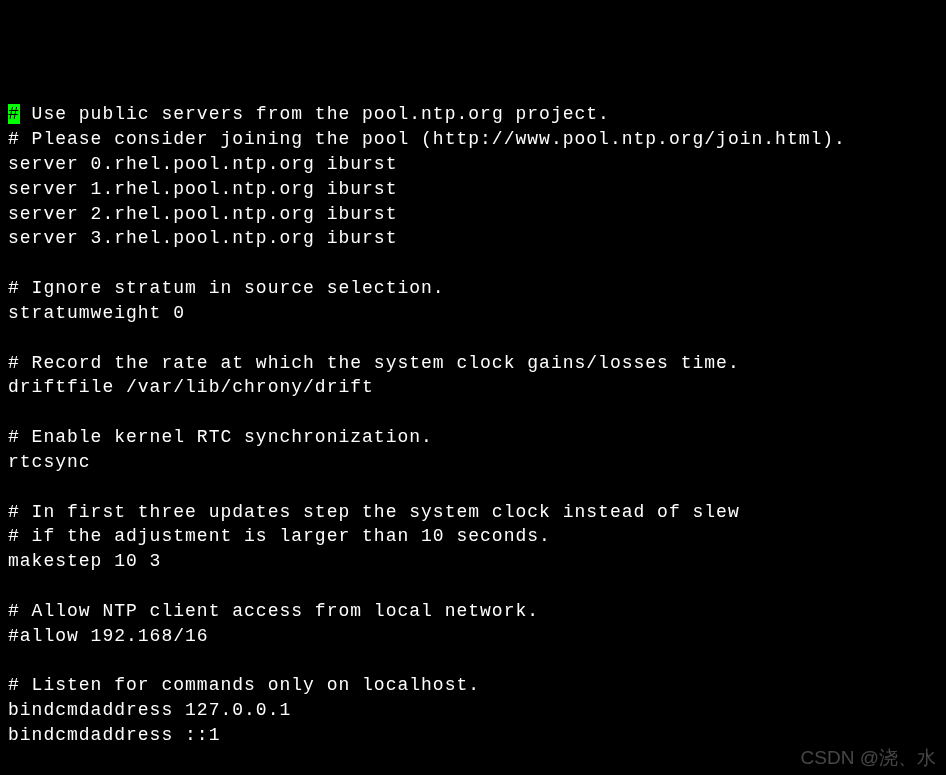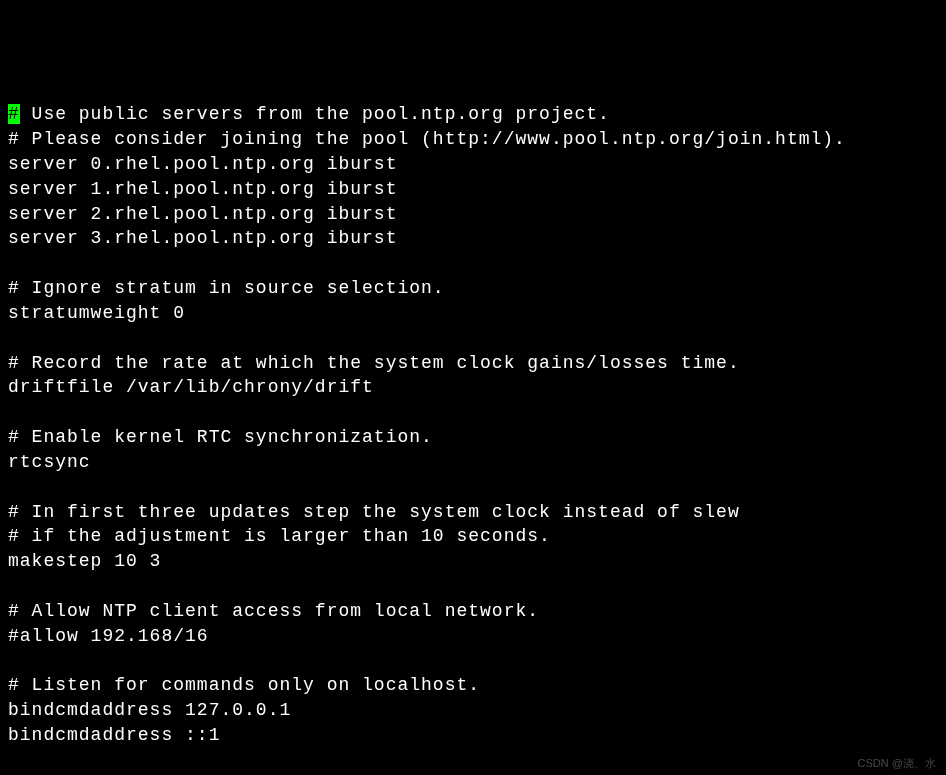--- a/index.html
+++ b/index.html
@@ -32,21 +32,21 @@
     .line {
       display: block;
       min-height: 1.38em;
     }
     .watermark {
       position: absolute;
       bottom: 4px;
       right: 10px;
       color: rgba(200,200,200,0.35);
       font-family: Arial, sans-serif;
-      font-size: 11px;
+      font-size: 19px;
       letter-spacing: 0;
     }
   </style>
 </head>
 <body>
 
 
 
 <div class="terminal"><span class="line"><span class="cursor-block">#</span><span> Use public servers from the pool.ntp.org project.</span></span><span class="line"># Please consider joining the pool (http://www.pool.ntp.org/join.html).</span><span class="line">server 0.rhel.pool.ntp.org iburst</span><span class="line">server 1.rhel.pool.ntp.org iburst</span><span class="line">server 2.rhel.pool.ntp.org iburst</span><span class="line">server 3.rhel.pool.ntp.org iburst</span><span class="line"></span><span class="line"># Ignore stratum in source selection.</span><span class="line">stratumweight 0</span><span class="line"></span><span class="line"># Record the rate at which the system clock gains/losses time.</span><span class="line">driftfile /var/lib/chrony/drift</span><span class="line"></span><span class="line"># Enable kernel RTC synchronization.</span><span class="line">rtcsync</span><span class="line"></span><span class="line"># In first three updates step the system clock instead of slew</span><span class="line"># if the adjustment is larger than 10 seconds.</span><span class="line">makestep 10 3</span><span class="line"></span><span class="line"># Allow NTP client access from local network.</span><span class="line">#allow 192.168/16</span><span class="line"></span><span class="line"># Listen for commands only on localhost.</span><span class="line">bindcmdaddress 127.0.0.1</span><span class="line">bindcmdaddress ::1</span><span class="line"></span><span class="line"># Serve time even if not synchronized to any NTP server.</span></div>
 

